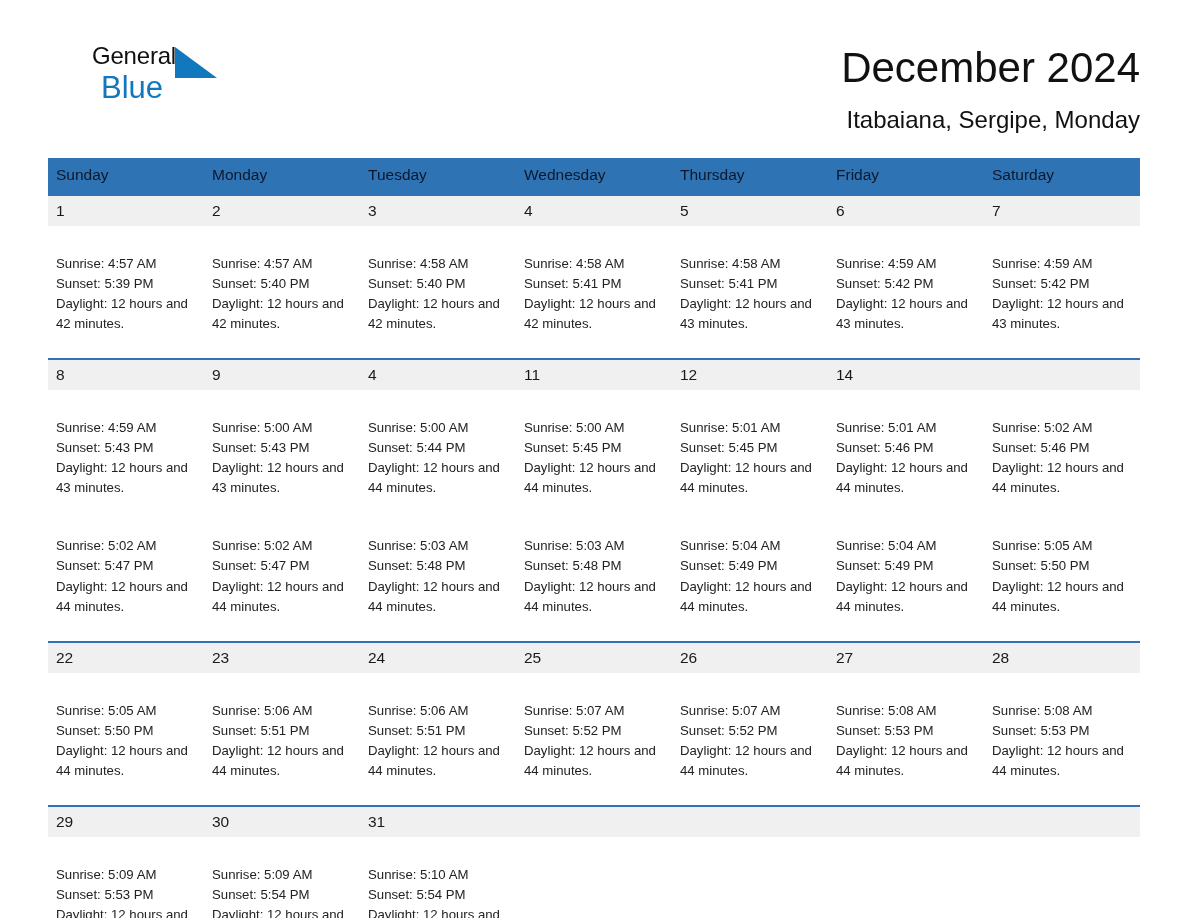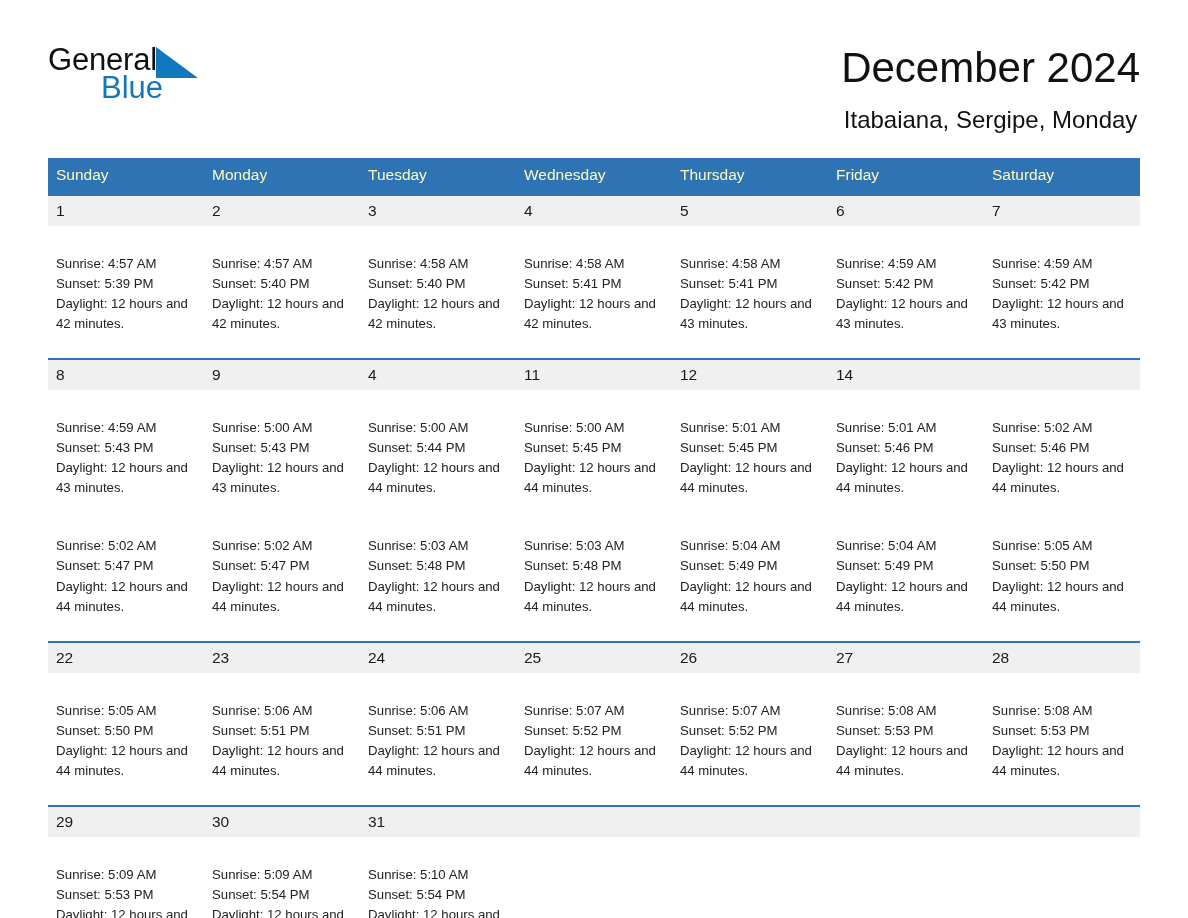--- a/index.html
+++ b/index.html
@@ -31,45 +31,46 @@
     padding-top: 44px;
     box-sizing: border-box;
   }
   .logo {
     position: relative;
     width: 200px;
     height: 70px;
     line-height: 1;
   }
   .logo-general {
-    font-size: 31px;
+    font-size: 24px;
     color: #101010;
     letter-spacing: -0.2px;
     display: inline-block;
+    margin-left: 44px;
   }
   .logo-tri {
     display: inline-block;
     width: 0;
     height: 0;
     border-left: 42px solid #1278bd;
     border-top: 31px solid transparent;
     vertical-align: top;
     margin-left: -1px;
     position: relative;
     top: 3px;
   }
   .logo-blue {
     display: block;
     font-size: 31px;
     color: #1278bd;
     margin-top: -3px;
     margin-left: 53px;
   }
   .title-wrap {
-    text-align: center;
+    text-align: right;
     padding-top: 2px;
   }
   .cal-title {
     font-size: 42px;
     font-weight: normal;
     color: #111111;
     line-height: 1.05;
     white-space: nowrap;
   }
   .cal-subtitle {
@@ -86,21 +87,21 @@
     left: 48px;
     top: 158px;
     width: 1092px;
   }
   .weekday-row {
     display: grid;
     grid-template-columns: repeat(7, 1fr);
     background: #2e74b5;
   }
   .weekday {
-    color: #fef9c3;
+    color: #0f172a;
     font-size: 15.5px;
     padding: 8px 0 9px 8px;
     box-sizing: border-box;
     line-height: 1.2;
   }
   .week-row {
     margin-top: 0;
   }
   .week-row + .week-row {
     margin-top: 14px;

